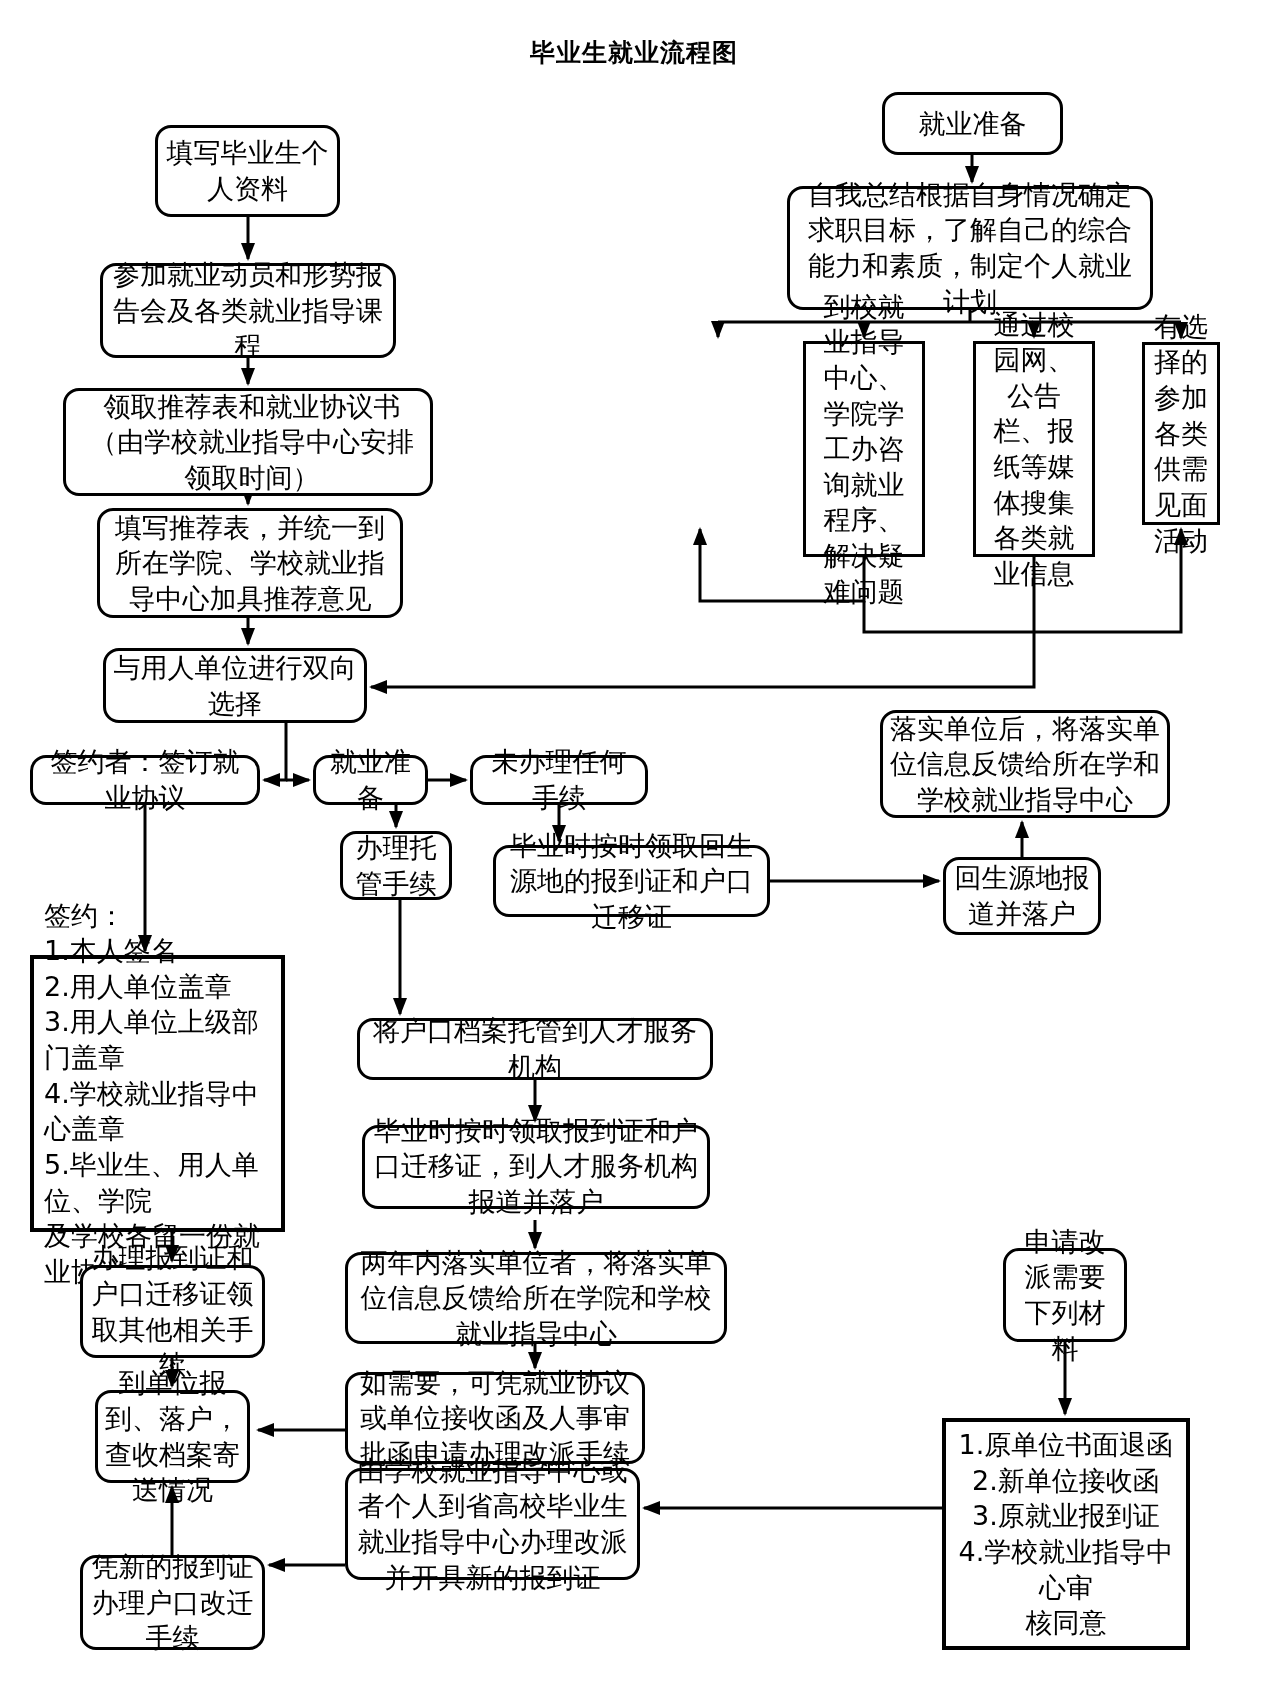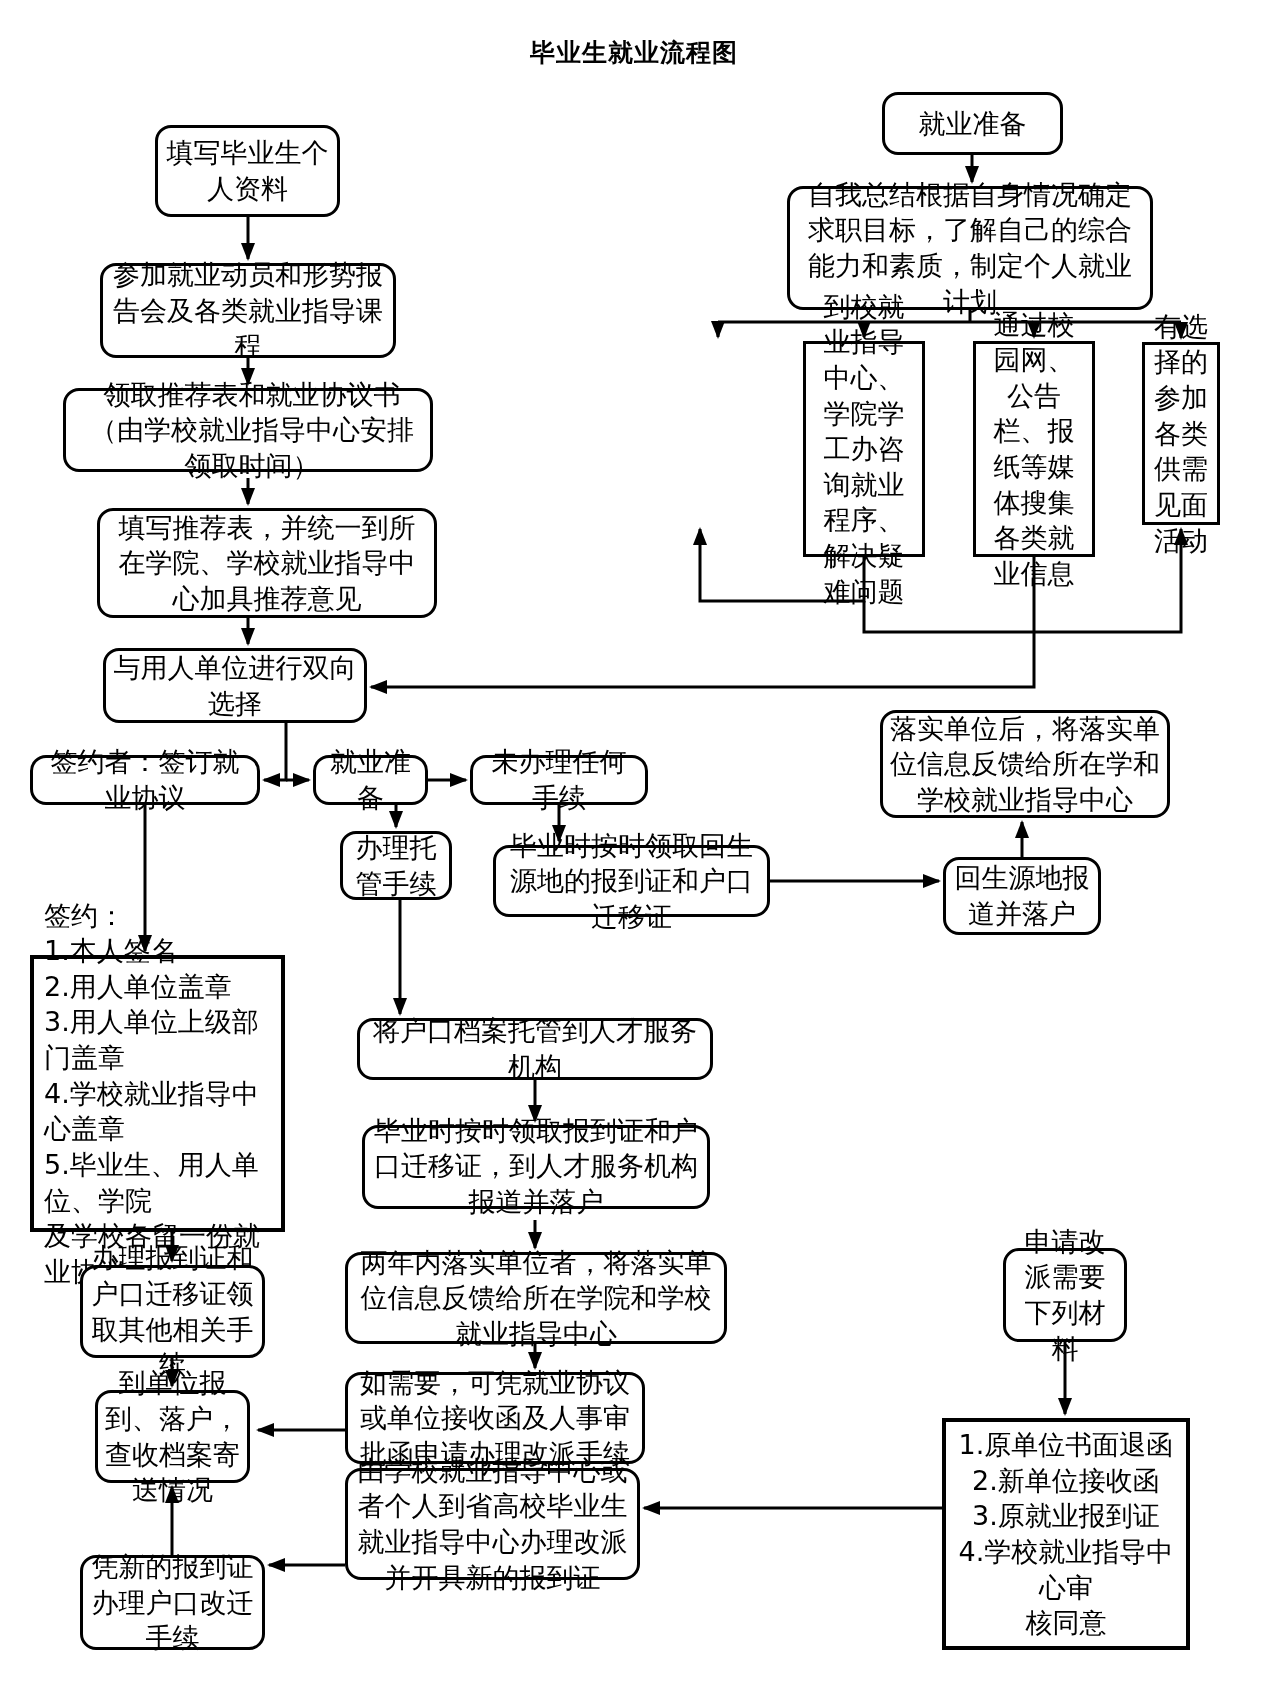--- a/index.html
+++ b/index.html
@@ -74,22 +74,22 @@
     <polyline points="1034,557 1034,687 371,687" marker-end="url(#ah)"></polyline>
 
     <polyline points="1065,1342 1065,1414" marker-end="url(#ah)"></polyline>
     <polyline points="942,1508 644,1508" marker-end="url(#ah)"></polyline>
   </svg>
 
   <div class="page-title">毕业生就业流程图</div>
 
   <div class="node" style="left:155px;top:125px;width:185px;height:92px;">填写毕业生个人资料</div>
   <div class="node" style="left:100px;top:263px;width:296px;height:95px;">参加就业动员和形势报告会及各类就业指导课程</div>
-  <div class="node" style="left:63px;top:388px;width:370px;height:84px;padding-left:14px;">领取推荐表和就业协议书（由学校就业指导中心安排领取时间）</div>
-  <div class="node" style="left:97px;top:508px;width:340px;height:110px;text-align:center;">填写推荐表，并统一到所在学院、学校就业指导中心加具推荐意见</div>
+  <div class="node" style="left:63px;top:388px;width:370px;height:108px;padding-left:14px;">领取推荐表和就业协议书（由学校就业指导中心安排领取时间）</div>
+  <div class="node" style="left:97px;top:508px;width:306px;height:110px;text-align:center;">填写推荐表，并统一到所在学院、学校就业指导中心加具推荐意见</div>
   <div class="node" style="left:103px;top:648px;width:264px;height:75px;">与用人单位进行双向选择</div>
 
   <div class="node" style="left:30px;top:755px;width:230px;height:50px;">签约者：签订就业协议</div>
   <div class="node" style="left:313px;top:755px;width:115px;height:50px;">就业准备</div>
   <div class="node" style="left:470px;top:755px;width:178px;height:50px;">未办理任何手续</div>
   <div class="node" style="left:340px;top:831px;width:112px;height:69px;">办理托管手续</div>
   <div class="node" style="left:493px;top:845px;width:277px;height:72px;">毕业时按时领取回生源地的报到证和户口迁移证</div>
   <div class="node" style="left:943px;top:857px;width:158px;height:78px;">回生源地报道并落户</div>
   <div class="node" style="left:880px;top:710px;width:290px;height:108px;">落实单位后，将落实单位信息反馈给所在学和学校就业指导中心</div>
 

